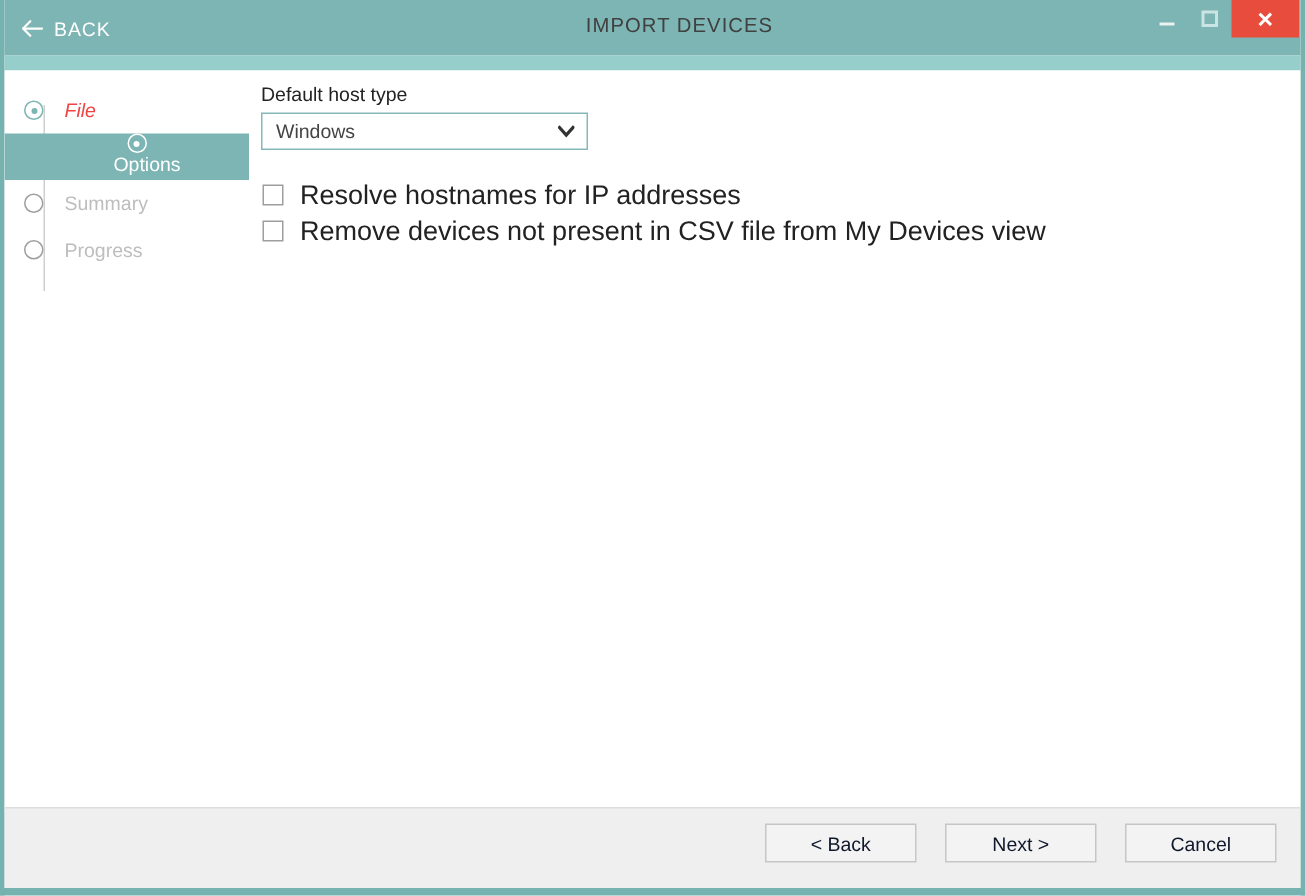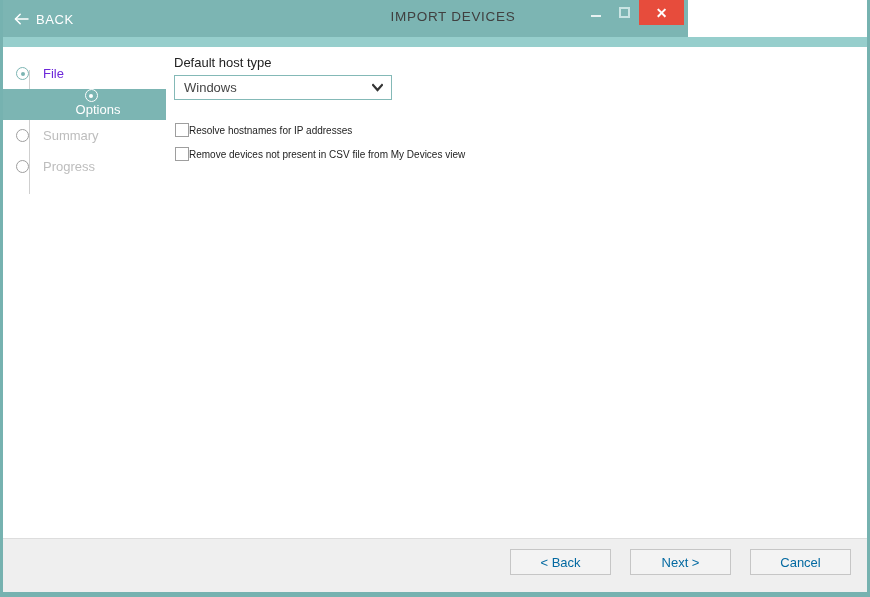--- a/index.html
+++ b/index.html
@@ -24,21 +24,21 @@
     border-right: 3px solid #76b2b0;
     border-bottom: 5px solid #76b2b0;
     overflow: hidden;
   }
 
   
   .titlebar {
     position: absolute;
     left: -3px;
     top: 0;
-    width: 688px;
+    width: 870px;
     height: 37px;
     background: #7cb5b3;
   }
   .back-btn {
     position: absolute;
     left: 10px;
     top: 8px;
     height: 22px;
     display: flex;
     align-items: center;
@@ -183,21 +183,22 @@
     white-space: nowrap;
   }
 
   .step.done .ring {
     border-color: #7cb5b3;
   }
   .step.done .ring .dot {
     background: #7cb5b3;
   }
   .step.done .label {
-    color: #6d28d9;
+    color: #ef4444;
+    font-style: italic;
   }
 
   .step.active {
     background: #7cb5b3;
     flex-direction: column;
   }
   .step.active .ring {
     border-color: #ffffff;
     background: #7cb5b3;
   }
@@ -262,21 +263,22 @@
   .check-row.r2 { top: 97px; }
   .checkbox {
     width: 14px;
     height: 14px;
     border: 1px solid #9e9e9e;
     background: #ffffff;
     box-sizing: border-box;
     flex: 0 0 auto;
   }
   .check-label {
-    font-size: 10px;
+    margin-left: 11px;
+    font-size: 18px;
     color: #222222;
     white-space: nowrap;
   }
 
   
   .footer {
     position: absolute;
     left: 0;
     right: 0;
     bottom: 0;
@@ -291,21 +293,21 @@
     display: flex;
     gap: 19px;
   }
   .btn {
     width: 101px;
     height: 26px;
     background: #f3f3f3;
     border: 1px solid #c6c6c6;
     box-sizing: border-box;
     font-size: 13px;
-    color: #0369a1;
+    color: #0f172a;
     font-family: "Liberation Sans", sans-serif;
     display: flex;
     align-items: center;
     justify-content: center;
     cursor: pointer;
   }
 </style>
 </head>
 <body>
 

